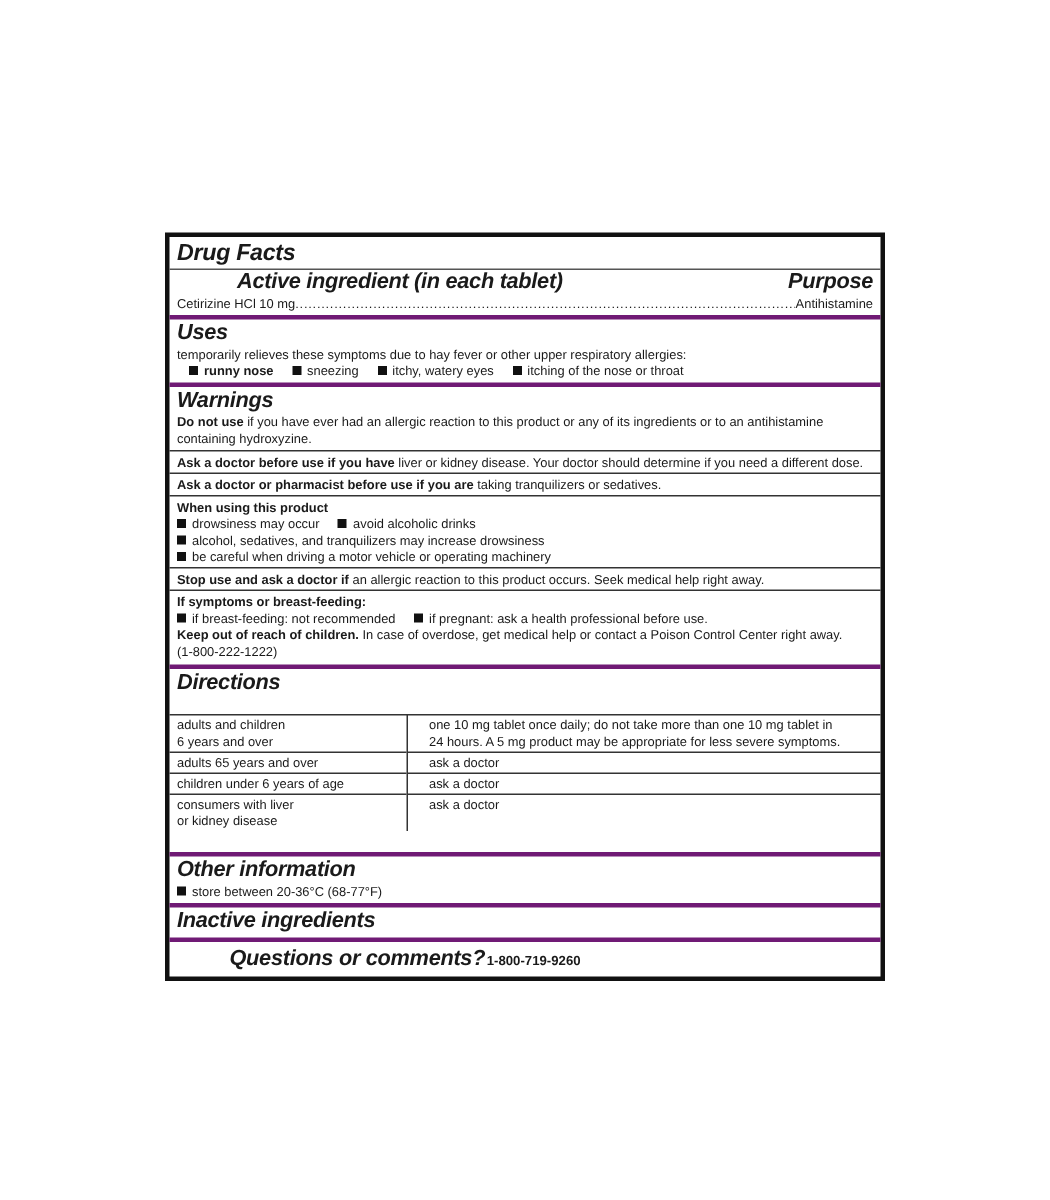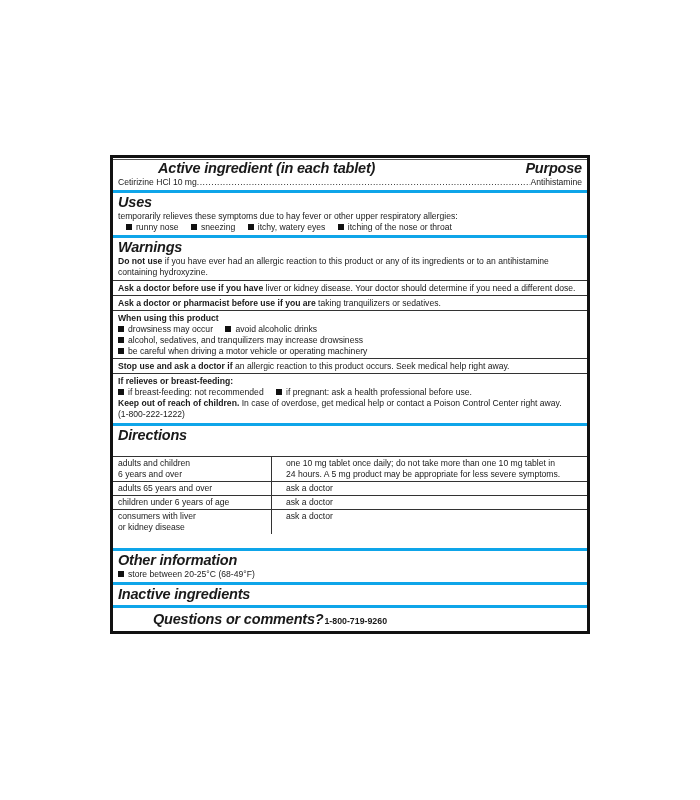--- a/index.html
+++ b/index.html
@@ -1,21 +1,21 @@
 <!DOCTYPE html>
 <html><head>
 <meta charset="utf-8">
 <style>
   html, body { margin: 0; padding: 0; background: #ffffff; }
   body { width: 700px; height: 800px; position: relative; font-family: "Liberation Sans", sans-serif; color: #1a1a1a; }
   .panel {
     position: absolute; left: 110px; top: 155px; width: 474px;
     border: 3px solid #111; background: #fff;
   }
-  .sec { border-top: 3px solid #0ea5e9; padding: 1px 5px 2px 5px; }
+  .sec { border-top: 3px solid #701a75; padding: 1px 5px 2px 5px; }
   .sec:first-child { border-top: none; }
   .h-title { font-weight: bold; font-style: italic; font-size: 14.5px; line-height: 17px; letter-spacing: -0.2px; }
   .h-title.big { font-size: 15.5px; line-height: 20px; }
   .thin-rule { border-top: 1px solid #555; margin: 0 -5px; }
   .ai-head { display: flex; justify-content: space-between; align-items: baseline; margin-left: 40px; }
   .small { font-size: 8.6px; line-height: 11px; }
   .leader { display: flex; align-items: baseline; font-size: 8.6px; line-height: 11px; }
   .leader .dots { flex: 1; overflow: hidden; white-space: nowrap; }
   .leader .dots::after { content: "............................................................................................................................................................................................................................"; letter-spacing: 0.5px; }
   .bullets span { margin-right: 10px; }
@@ -28,37 +28,38 @@
   table.dir td.c2 { padding-left: 14px; }
   .qline { display: flex; align-items: baseline; }
   .qline .phone { font-weight: bold; font-size: 8.8px; margin-left: 1px; }
 </style>
 </head>
 <body>
 
 <div class="panel">
 
   <div class="sec">
+    <div class="h-title big">Drug Facts</div>
     <div class="thin-rule"></div>
     <div class="ai-head">
       <span class="h-title">Active ingredient (in each tablet)</span>
       <span class="h-title">Purpose</span>
     </div>
     <div class="leader">
       <span>Cetirizine HCl 10 mg</span>
       <span class="dots"></span>
       <span>Antihistamine</span>
     </div>
   </div>
 
   <div class="sec">
     <div class="h-title">Uses</div>
     <div class="small">temporarily relieves these symptoms due to hay fever or other upper respiratory allergies:</div>
     <div class="small bullets" style="padding-left:8px;">
-      <span><i class="sq"></i><b style="font-weight:normal">runny nose</b></span>
+      <span><i class="sq"></i><b style="font-weight:bold">runny nose</b></span>
       <span><i class="sq"></i><b style="font-weight:normal">sneezing</b></span>
       <span><i class="sq"></i><b style="font-weight:normal">itchy, watery eyes</b></span>
       <span><i class="sq"></i><b style="font-weight:normal">itching of the nose or throat</b></span>
     </div>
   </div>
 
   <div class="sec">
     <div class="h-title">Warnings</div>
     <div class="small" style="padding-bottom:2px;">
       <span class="b">Do not use</span><span> if you have ever had an allergic reaction to this product or any of its ingredients or to an antihistamine containing hydroxyzine.</span>
@@ -75,21 +76,21 @@
         <span><i class="sq"></i><b style="font-weight:normal">drowsiness may occur</b></span>
         <span><i class="sq"></i><b style="font-weight:normal">avoid alcoholic drinks</b></span>
       </div>
       <div><i class="sq"></i><span>alcohol, sedatives, and tranquilizers may increase drowsiness</span></div>
       <div><i class="sq"></i><span>be careful when driving a motor vehicle or operating machinery</span></div>
     </div>
     <div class="sub small">
       <span class="b">Stop use and ask a doctor if</span><span> an allergic reaction to this product occurs. Seek medical help right away.</span>
     </div>
     <div class="sub small">
-      <div class="b">If relieves or breast-feeding:</div>
+      <div class="b">If symptoms or breast-feeding:</div>
       <div class="bullets">
         <span><i class="sq"></i><b style="font-weight:normal">if breast-feeding: not recommended</b></span>
         <span><i class="sq"></i><b style="font-weight:normal">if pregnant: ask a health professional before use.</b></span>
       </div>
       <div>
         <span class="b">Keep out of reach of children.</span><span> In case of overdose, get medical help or contact a Poison Control Center right away.</span>
       </div>
       <div>(1-800-222-1222)</div>
     </div>
   </div>
@@ -132,21 +133,21 @@
         <td class="c2">
               <div>ask a doctor</div>
             </td>
       </tr>
     </tbody>
       </table>
   </div>
 
   <div class="sec">
     <div class="h-title">Other information</div>
-    <div class="small"><i class="sq"></i><span>store between 20-25°C (68-49°F)</span></div>
+    <div class="small"><i class="sq"></i><span>store between 20-36°C (68-77°F)</span></div>
   </div>
 
   <div class="sec">
     <div class="h-title">Inactive ingredients</div>
   </div>
 
   <div class="sec" style="padding-top:3px;padding-bottom:3px;padding-left:40px;">
     <div class="qline">
       <span class="h-title">Questions or comments?</span>
       <span class="phone">1-800-719-9260</span>

